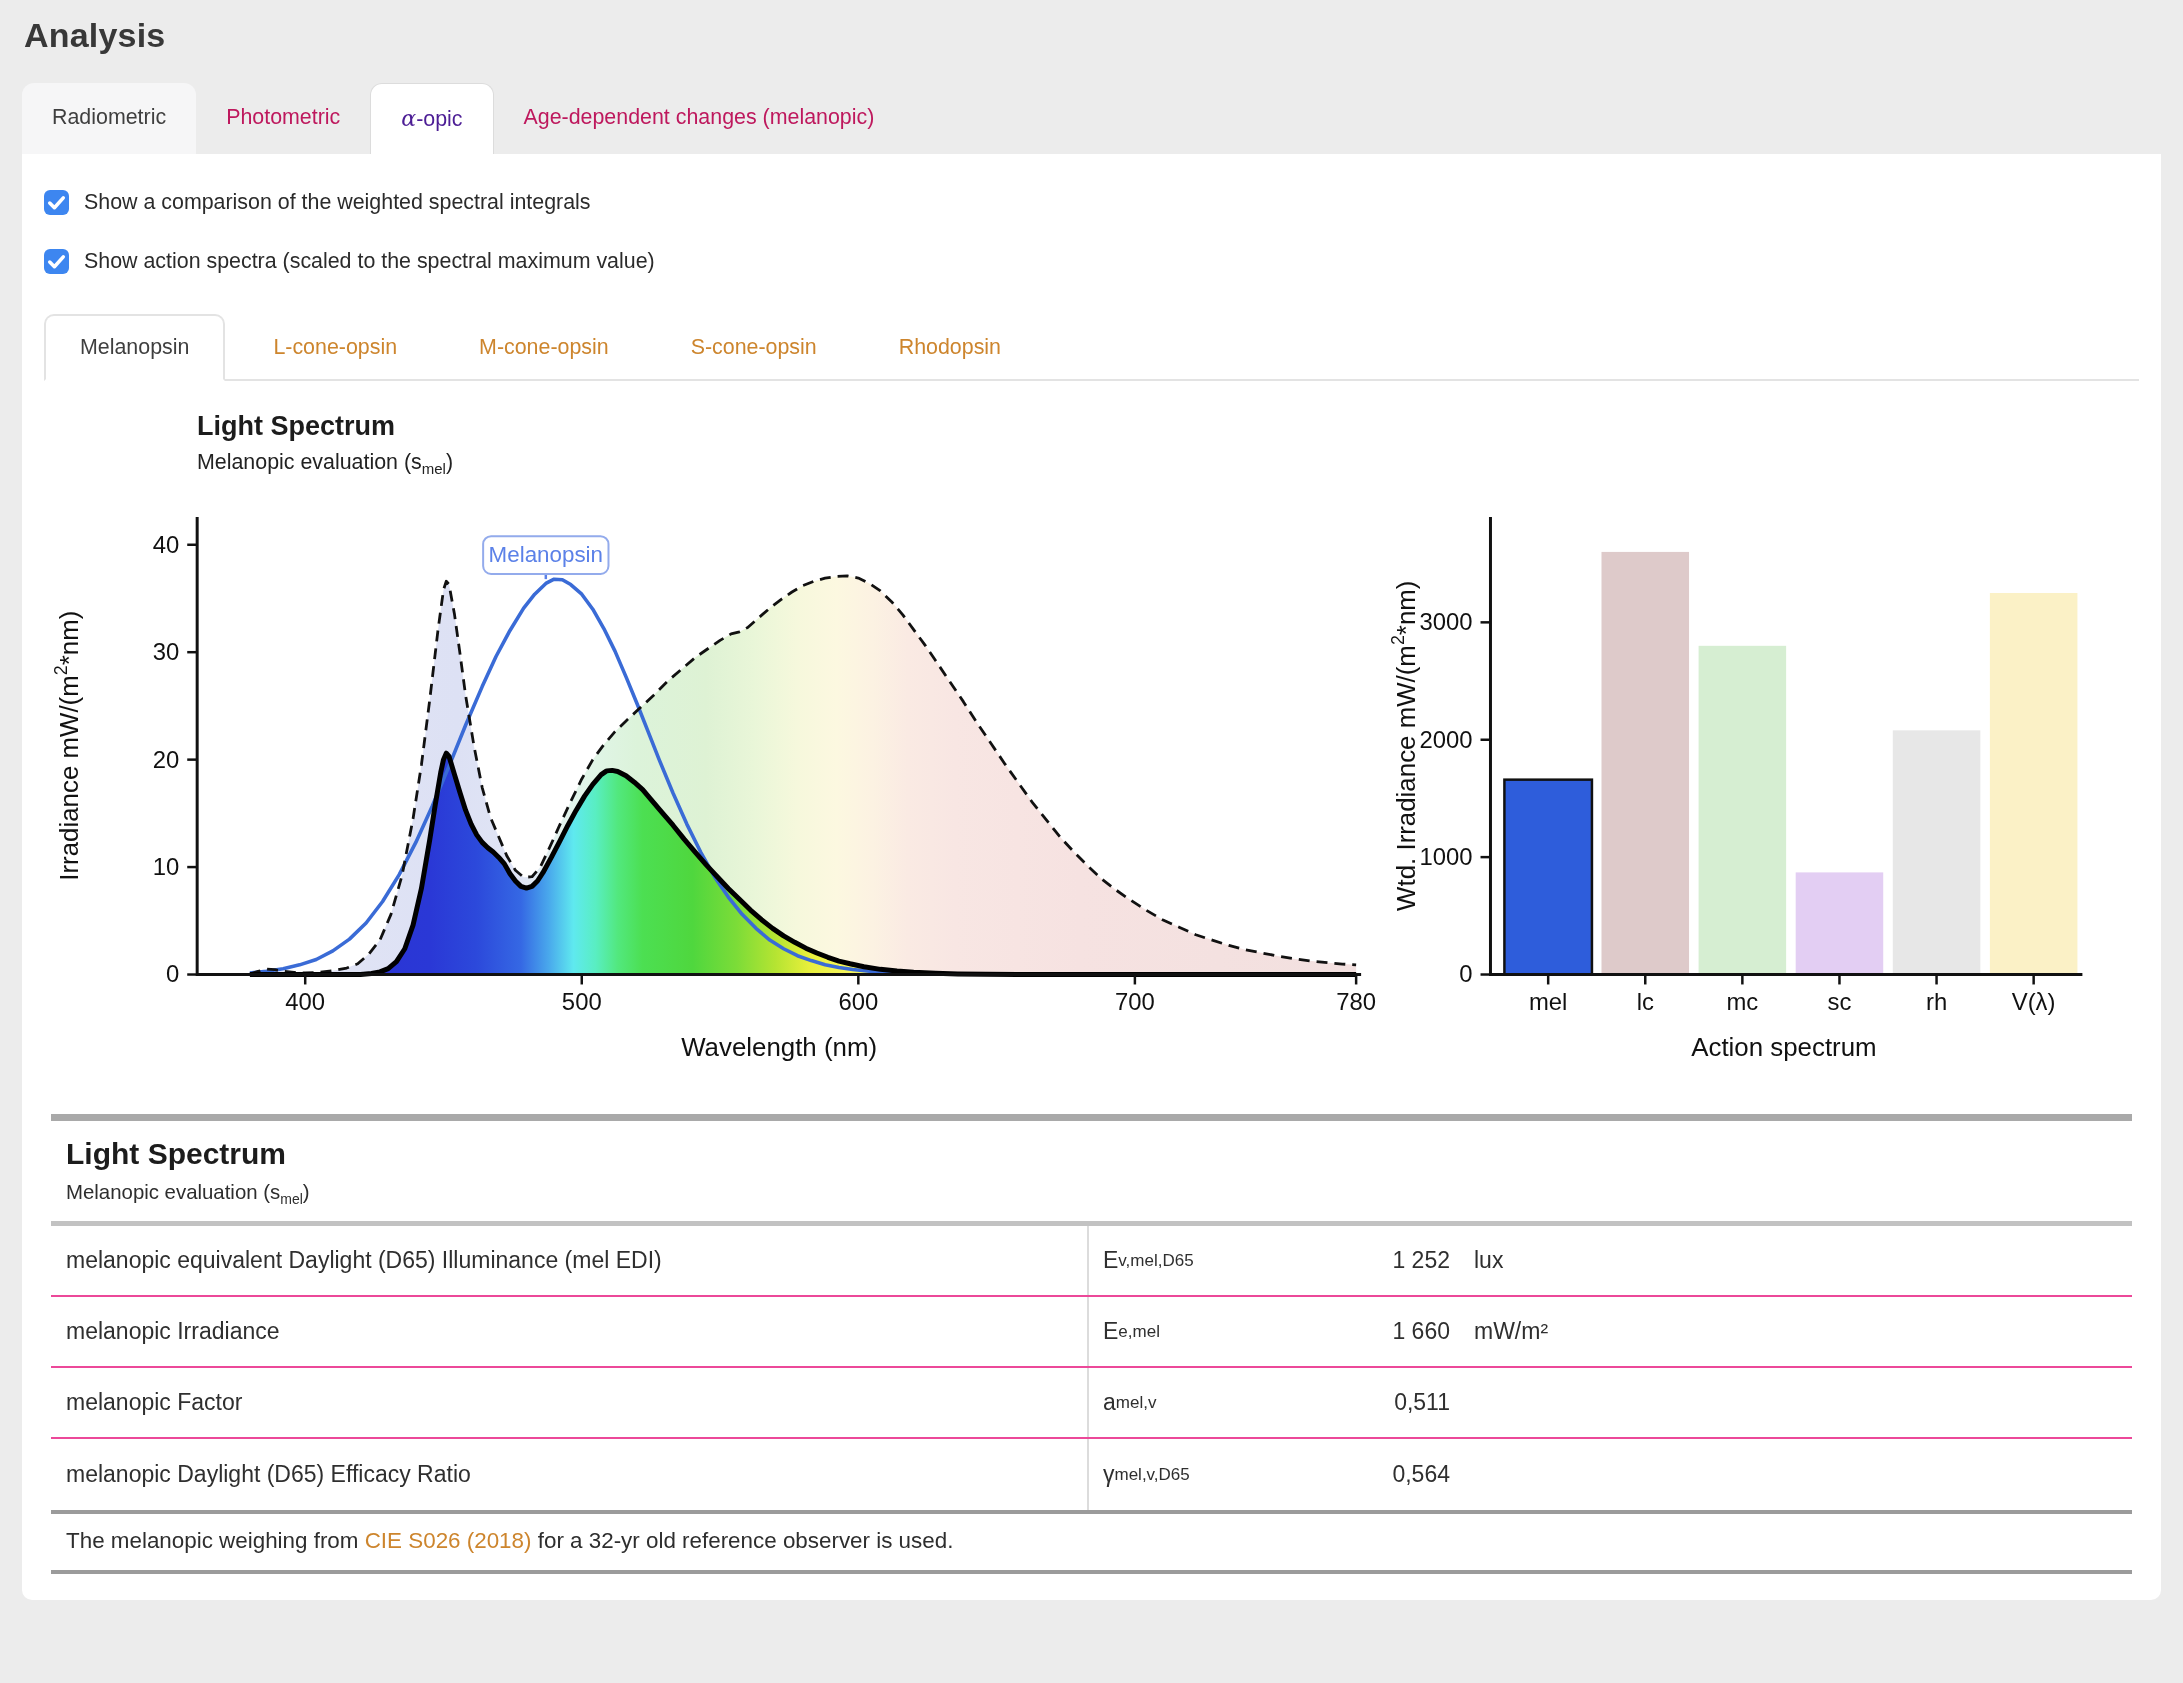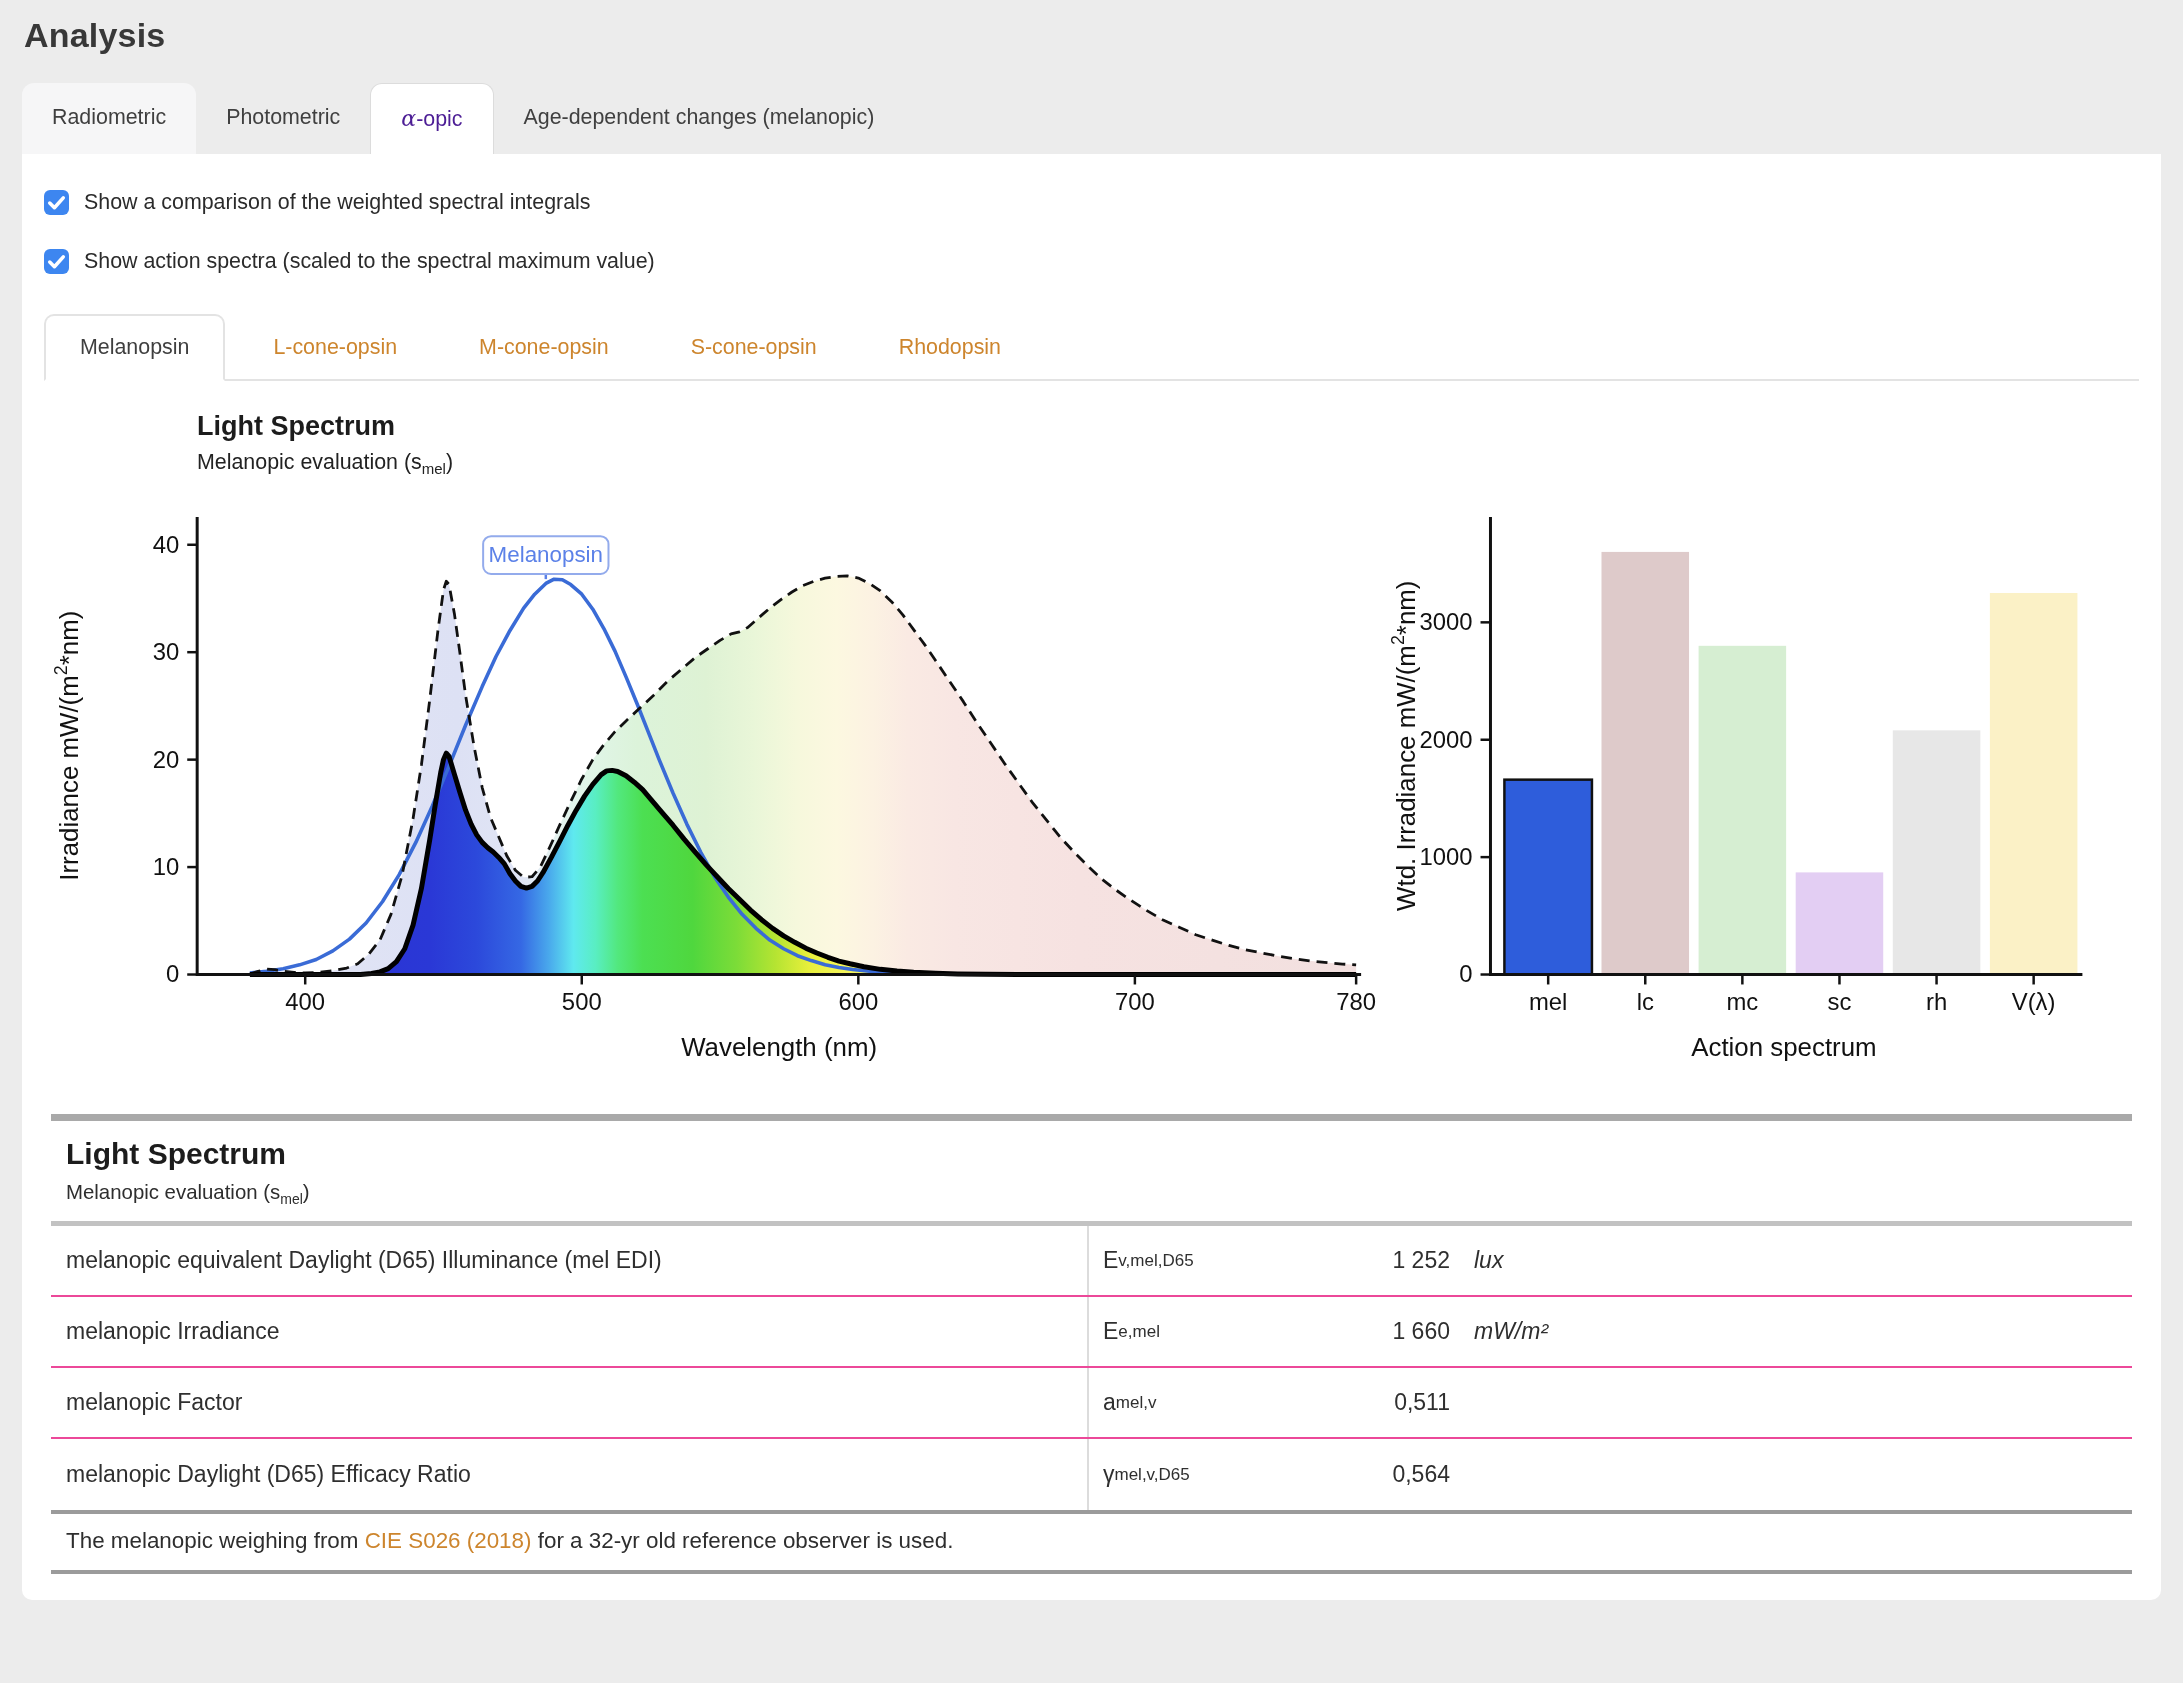--- a/index.html
+++ b/index.html
@@ -5,21 +5,21 @@
   * { margin:0; padding:0; box-sizing:border-box; }
   html,body { width:2183px; height:1684px; background:#ececec;
     font-family:"Liberation Sans", sans-serif; color:#333; overflow:hidden; }
 
   .page-header { padding:16px 36px 10px 24px; }
   .page-title { font-size:34px; font-weight:600; color:#383838; letter-spacing:0.2px; }
 
   
   .tabbar { margin:18px 22px 0 22px; display:flex; align-items:stretch; }
   .tab { font-size:21.4px; padding:22px 30px; border-radius:12px 12px 0 0;
-         color:#404040; cursor:pointer; white-space:nowrap; }
+         color:#be185d; cursor:pointer; white-space:nowrap; }
   .tab.gray { background:#f6f6f7; color:#3f3f3f; }
   .tab.active { background:#fff; color:#4c1d95; border:1px solid #dcdcdc; border-bottom:none; }
   .tab .alpha { font-style:italic; font-family:"DejaVu Serif", serif; font-size:22px; }
 
   .card { margin:0 22px; background:#fff; border-radius:0 0 10px 10px; padding:22px 16px 26px 16px; }
 
   
   .chk-row { display:flex; align-items:center; gap:15px; margin:14px 6px 32px 6px; }
   .chk-row + .chk-row { margin-top:34px; }
   .checkbox { width:25px; height:25px; border-radius:6px; background:#3d86f0;
@@ -54,21 +54,21 @@
   .results-subtitle sub { font-size:14px; }
   .trow { display:grid; grid-template-columns:1036px 252px 111px auto;
           min-height:71px; align-items:center; border-bottom:2px solid #ec4899;
           font-size:23px; color:#2f2f2f; }
   .trow:last-of-type { border-bottom:none; }
   .trow .tlabel { padding-left:15px; }
   .trow .tsym { border-left:2px solid #dcdcdc; align-self:stretch; display:flex;
                 align-items:center; padding-left:14px; }
   .trow .tsym sub { font-size:17px; }
   .trow .tval { text-align:right; }
-  .trow .tunit { padding-left:24px;font-style:italic; }
+  .trow .tunit { padding-left:24px; }
   .results-foot { padding:14px 15px 16px 15px; font-size:22.4px; color:#2e2e2e; }
   .link { color:#cd852d; cursor:pointer; }
   .bottom-strip { height:22px; }
 </style>
 </head>
 <body>
 
 <div class="page-header">
   <div class="page-title">Analysis</div>
 </div>

